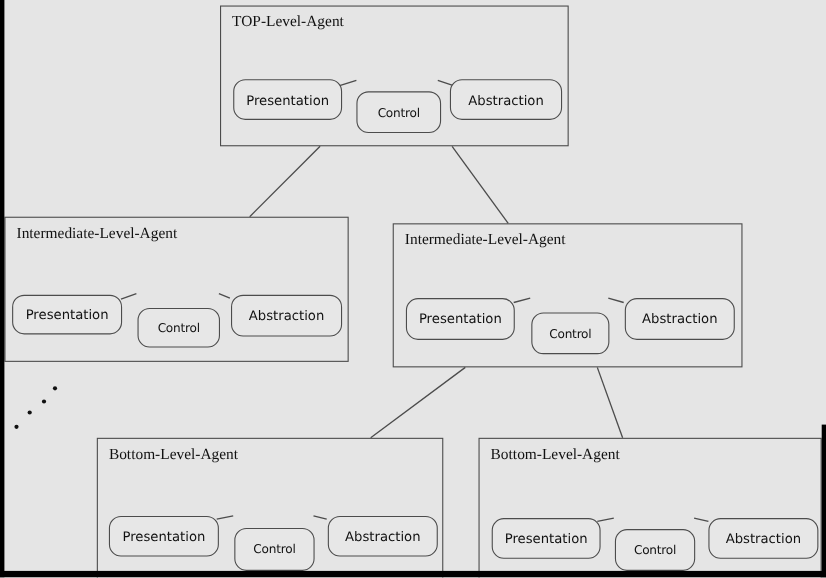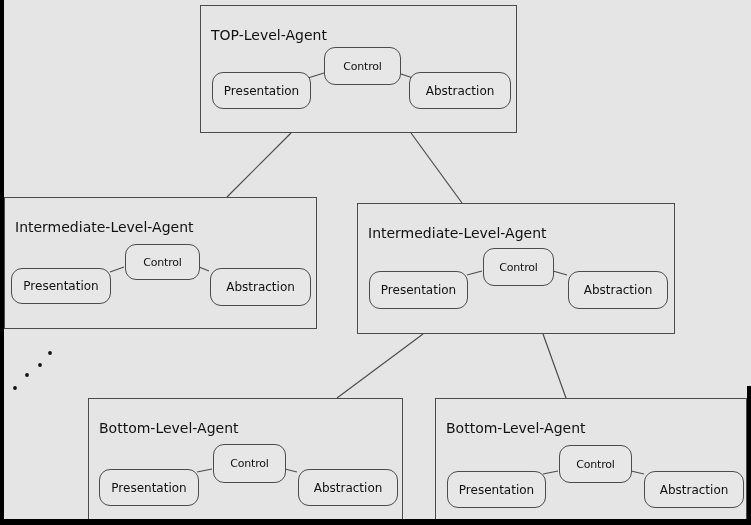--- a/index.html
+++ b/index.html
@@ -12,35 +12,36 @@
     color:#111;
   }
   .edges{position:absolute;left:0;top:0;width:751px;height:525px;}
   .agent{
     position:absolute;
     border:1px solid #4c4c4c;
     box-sizing:border-box;
     background:transparent;
   }
   .agent-title{
-    position:absolute;left:10px;top:20px;
+    position:absolute;left:10px;top:6px;
     font-size:14px;line-height:18px;
     white-space:nowrap;
+    font-family:Liberation Serif, serif;
   }
   .node{
     position:absolute;
     border:1px solid #4c4c4c;
     border-radius:11px;
     box-sizing:border-box;
     background:#e7e7e7;
     display:flex;align-items:center;justify-content:center;
     font-size:12px;
     white-space:nowrap;
   }
-  .node.control{font-size:11px;letter-spacing:-0.2px;}
+  .node.control{font-size:11px;letter-spacing:-0.2px;margin-top:36px;}
   .strip{position:absolute;background:#000;}
   .strip-left{left:0;top:0;width:4px;height:525px;}
   .strip-bottom{left:0;top:519px;width:751px;height:6px;}
   .strip-right{left:747px;top:386px;width:4px;height:139px;}
 
   
   .a-top{left:200px;top:5px;width:317px;height:128px;}
   .a-mid-left{left:4px;top:197px;width:313px;height:132px;}
   .a-mid-right{left:357px;top:203px;width:318px;height:131px;}
   .a-bot-left{left:88px;top:398px;width:315px;height:130px;}

